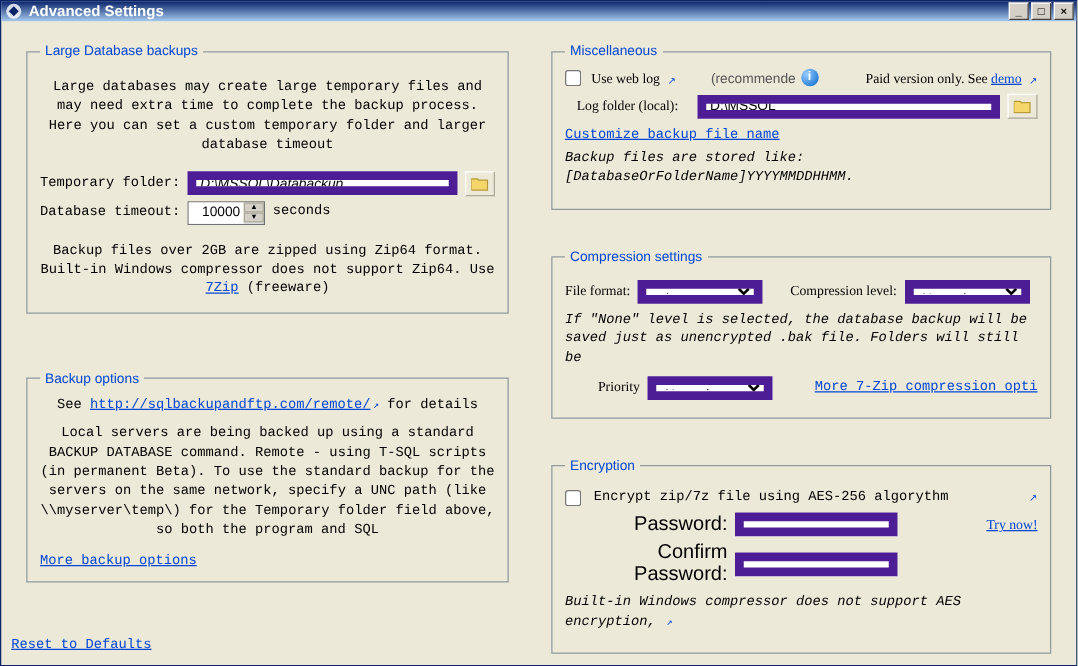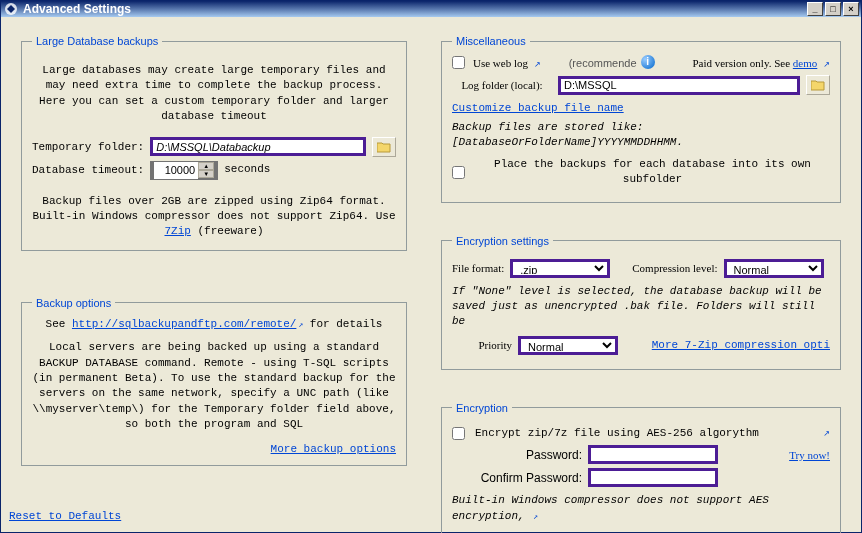--- a/index.html
+++ b/index.html
@@ -9,40 +9,40 @@
 .titlebar .icon { width: 16px; height: 16px; margin-right: 4px; display: flex; align-items: center; justify-content: center; }
 .titlebar .spacer { flex: 1; }
 .titlebtn { width: 16px; height: 14px; background: #d4d0c8; border: 1px solid #fff; border-right-color: #404040; border-bottom-color: #404040; margin-left: 2px; font-size: 9px; font-family: Marlett, Arial; line-height: 12px; text-align: center; color: #000; cursor: default; }
 .content { flex: 1; display: flex; padding: 6px 8px; gap: 10px; position: relative; }
 .col { flex: 1; display: flex; flex-direction: column; gap: 8px; }
 fieldset { border: 1px solid #919b9c; padding: 8px 10px 10px 10px; margin: 12px; }
 legend { color: #0046d5; padding: 0 4px; font-size: 11px; }
 .mono { font-family: 'Courier New', monospace; font-size: 11px; color: #000; line-height: 1.4; text-align: center; }
 .row { display: flex; align-items: center; gap: 6px; margin: 4px 0; }
 .lbl { text-align: right; min-width: 104px; font-family: 'Courier New', monospace; font-size: 11px; }
-input[type=text], select { font-family: Tahoma, Arial, sans-serif; font-size: 11px; border: 3px solid #4c1d95; padding: 1px 3px; background: #fff; height: 19px; }
+input[type=text], select { font-family: Tahoma, Arial, sans-serif; font-size: 11px; border: 7px solid #4c1d95; padding: 1px 3px; background: #fff; height: 19px; }
 input[type=checkbox] { width: 13px; height: 13px; margin: 0 4px 0 0; vertical-align: middle; }
 .folderbtn { width: 24px; height: 20px; background: #ece9d8; border: 1px solid #aca899; border-top-color: #fff; border-left-color: #fff; display: flex; align-items: center; justify-content: center; cursor: default; }
-.spinner { display: inline-flex; border: 4px solid #737373; background: #fff; height: 19px; align-items: center; }
+.spinner { display: inline-flex; border: 1px solid #737373; background: #fff; height: 19px; align-items: center; }
 .spinner input { border: none; width: 44px; text-align: right; padding-right: 3px; height: 17px; }
 .spinner .arrows { width: 16px; display: flex; flex-direction: column; }
 .spinner .arrows div { height: 8px; background: #d4d0c8; border: 1px solid #aca899; font-size: 6px; text-align: center; line-height: 6px; cursor: default; }
 a, .link { color: #0046d5; text-decoration: underline; cursor: default; font-family: 'Courier New', monospace; font-size: 11px; }
-.linkrow { text-align: right; margin-top: 6px; }
+.linkrow { margin-top: 6px; }
 .btnbar { display: flex; gap: 8px; }
 .btn { padding: 4px 16px; background: #ece9d8; border: 1px solid #aca899; border-top-color: #fff; border-left-color: #fff; font-family: Tahoma; font-size: 11px; cursor: default; }
 .btn.primary { border: 2px solid #003c74; font-weight: bold; padding: 5px 16px; }
 .misc-row1 { display: flex; align-items: flex-end; gap: 4px; margin-bottom: 6px; }
 .misc-row1 .recom { color: #555; }
 .infoicn { width: 14px; height: 14px; border-radius: 50%; background: radial-gradient(circle at 30% 30%, #9cf, #06c); color: #fff; font-weight: bold; font-size: 10px; text-align: center; line-height: 14px; display: inline-block; }
 .ext { font-size: 8px; margin-left: 2px; color: #0046d5; }
 .note { font-family: 'Courier New', monospace; font-size: 11px; margin: 6px 0; line-height: 1.4; font-style: italic; }
 .runscripts { text-align: right; font-family: 'Courier New', monospace; font-size: 11px; margin-top: 6px; }
 .pwdgrp { display: grid; grid-template-columns: 130px 130px 1fr; gap: 6px; align-items: center; margin: 4px 0; }
-.pwdlbl { text-align: right; font-family: Tahoma, Arial; font-size: 12px; }
+.pwdlbl { text-align: right; font-family: Tahoma, Arial; font-size: 16px; }
 select.combo { width: 100px; }
 .footerleft { font-family: 'Courier New', monospace; font-size: 11px; }
 </style>
 </head>
 <body>
 
 <div class="window">
   <div class="titlebar">
     <span class="icon">
       <svg width="14" height="14" viewBox="0 0 14 14">
@@ -120,28 +120,24 @@
           <span style="font-family:Tahoma;min-width:100px;text-align:center">Log folder (local):</span>
           <input type="text" style="flex: 1 1 0%;" value="D:\MSSQL">
           <div class="folderbtn">
             <svg width="14" height="12" viewBox="0 0 14 12">
                 <path d="M0 2 L5 2 L6 3 L13 3 L13 11 L0 11 Z" fill="#f4d66a" stroke="#b89a3a"></path>
               </svg>
           </div>
         </div>
         <div style="margin:6px 0"><a>Customize backup file name</a></div>
         <div class="note">Backup files are stored like: [DatabaseOrFolderName]YYYYMMDDHHMM.</div>
-        <div class="row">
-          <input type="checkbox" style="">
-          <span class="mono">Place the backups for each database into its own subfolder</span>
-        </div>
       </fieldset>
 
       <fieldset>
-        <legend>Encryption settings</legend>
+        <legend>Compression settings</legend>
         <div class="row">
           <span style="font-family:Tahoma">File format:</span>
           <select class="combo"><option>.zip</option></select>
           <span style="flex:0 0 10px"></span>
           <span style="font-family:Tahoma">Compression level:</span>
           <select class="combo"><option>Normal</option></select>
         </div>
         <div class="note">If "None" level is selected, the database backup will be saved just as unencrypted .bak file. Folders will still be</div>
         <div class="row">
           <span style="font-family:Tahoma;min-width:60px;text-align:right">Priority</span>

